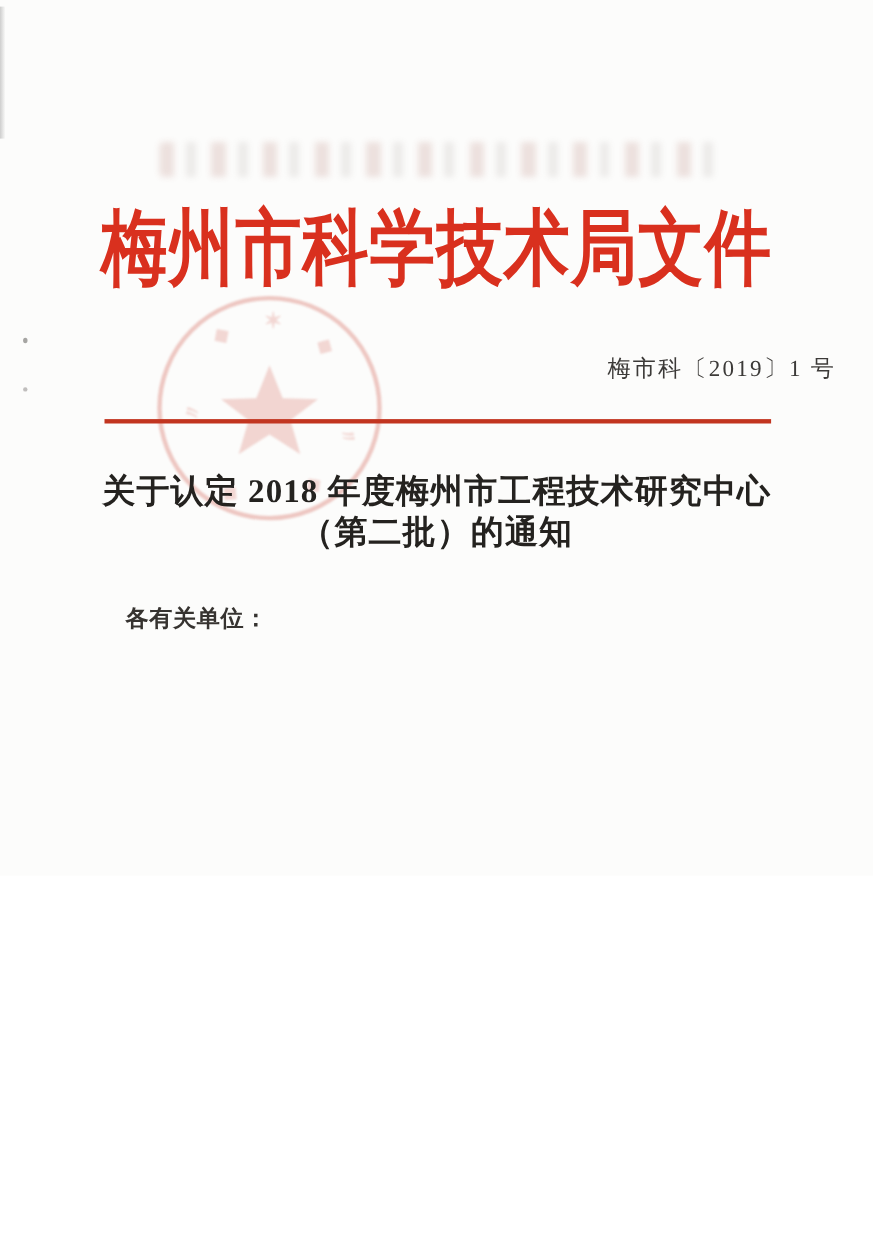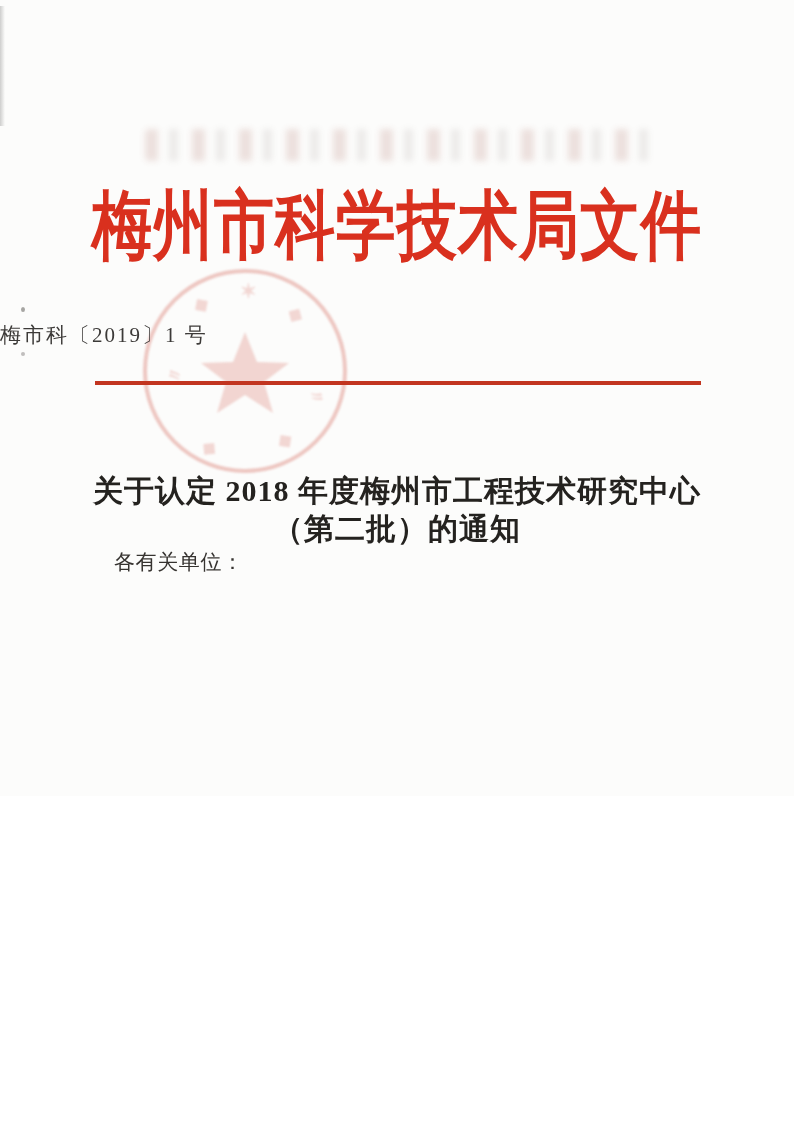--- a/index.html
+++ b/index.html
@@ -29,35 +29,36 @@
     text-align:center;color:var(--header-red);
     font-size:60px;font-weight:bold;letter-spacing:1px;white-space:nowrap;
     transform:scaleY(1.25);transform-origin:top center;
   }
   .seal{
     position:absolute;left:140px;top:266px;width:210px;height:210px;
     opacity:.55;filter:blur(1.2px);pointer-events:none;
   }
   .doc-number{
     position:absolute;left:0;top:321px;width:760px;
-    text-align:left;font-size:21px;color:#3c3a38;letter-spacing:2px;
+    text-align:right;font-size:21px;color:#3c3a38;letter-spacing:2px;
   }
   .red-rule{
     position:absolute;left:95px;top:381px;width:606px;height:4px;
     background:var(--rule-red);
   }
   .doc-title{
     position:absolute;left:60px;top:428px;width:674px;
     text-align:center;color:#24221f;font-weight:bold;
-    font-size:30px;line-height:38px;letter-spacing:1px;margin-top:44px;
+    font-size:30px;line-height:38px;letter-spacing:1px;
   }
   .doc-body{
     position:absolute;left:114px;top:543px;width:578px;
     color:var(--body-text);font-size:21px;line-height:38px;
     letter-spacing:0.6px;
+    font-weight:bold;
   }
   .salutation{white-space:nowrap;}
   .para{text-indent:2em;text-align:justify;}
   .watermark{
     position:absolute;left:602px;top:1070px;height:40px;
     display:flex;align-items:center;gap:7px;
     color:var(--watermark-gray);
     font-size:23px;font-weight:bold;white-space:nowrap;
     text-shadow:1px 1px 0 #ffffff;
   }

